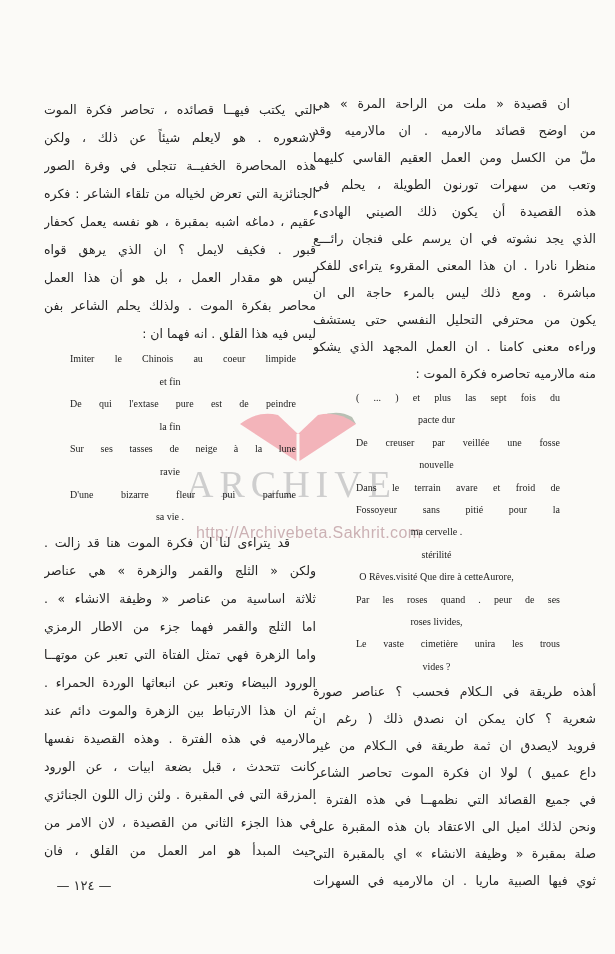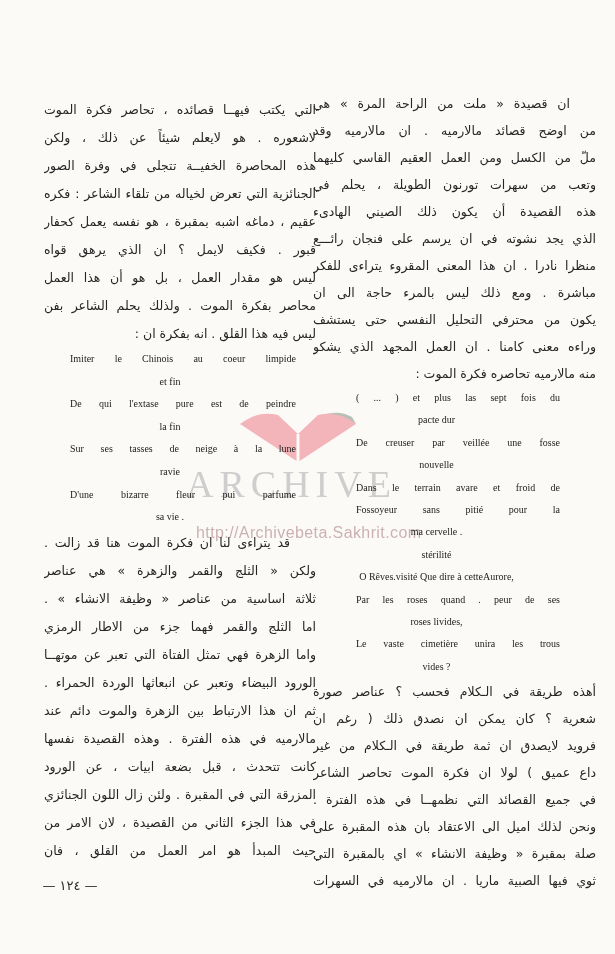--- a/index.html
+++ b/index.html
@@ -49,21 +49,21 @@
     color:#222;
   }
   .col-right .fr-first,.col-right .fr-rest{padding-right:36px;}
   .col-left  .fr-first,.col-left  .fr-rest{padding-right:20px;}
   .fr-first{text-align:justify;text-align-last:justify;}
   .col-right .fr-first{padding-left:43px;}
   .col-left  .fr-first{padding-left:26px;}
   .fr-rest{text-align:center;}
   
   .page-number{
-    position:absolute;z-index:2;left:30px;top:878px;width:80px;
+    position:absolute;z-index:2;left:44px;top:878px;width:80px;
     direction:rtl;text-align:center;
     font-family:"DejaVu Sans",sans-serif;
     font-size:13px;color:#2b2b2b;letter-spacing:1px;
   }
 </style>
 </head>
 <body>
 
 <div class="page">
 
@@ -112,21 +112,21 @@
     </div>
   <div class="col col-left">
       <div class="line ar">التي يكتب فيهــا قصائده ، تحاصر فكرة الموت</div>
       <div class="line ar">لاشعوره . هو لايعلم شيئاً عن ذلك ، ولكن</div>
       <div class="line ar">هذه المحاصرة الخفيــة تتجلى في وفرة الصور</div>
       <div class="line ar">الجنائزية التي تعرض لخياله من تلقاء الشاعر : فكره</div>
       <div class="line ar">عقيم ، دماغه اشبه بمقبرة ، هو نفسه يعمل كحفار</div>
       <div class="line ar">قبور . فكيف لايمل ؟ ان الذي يرهق قواه</div>
       <div class="line ar">ليس هو مقدار العمل ، بل هو أن هذا العمل</div>
       <div class="line ar">محاصر بفكرة الموت . ولذلك يحلم الشاعر بفن</div>
-      <div class="line ar-last">ليس فيه هذا القلق . انه بفكرة ان :</div>
+      <div class="line ar-last">ليس فيه هذا القلق . انه فهما ان :</div>
       <div class="line fr-first">Imiter le Chinois au coeur limpide</div>
       <div class="line fr-rest">et fin</div>
       <div class="line fr-first">De qui l'extase pure est de peindre</div>
       <div class="line fr-rest">la fin</div>
       <div class="line fr-first">Sur ses tasses de neige à la lune</div>
       <div class="line fr-rest">ravie</div>
       <div class="line fr-first">D'une bizarre fleur pui parfume</div>
       <div class="line fr-rest">sa vie .</div>
       <div class="line ar-first">قد يتراءى لنا ان فكرة الموت هنا قد زالت .</div>
       <div class="line ar">ولكن « الثلج والقمر والزهرة » هي عناصر</div>

